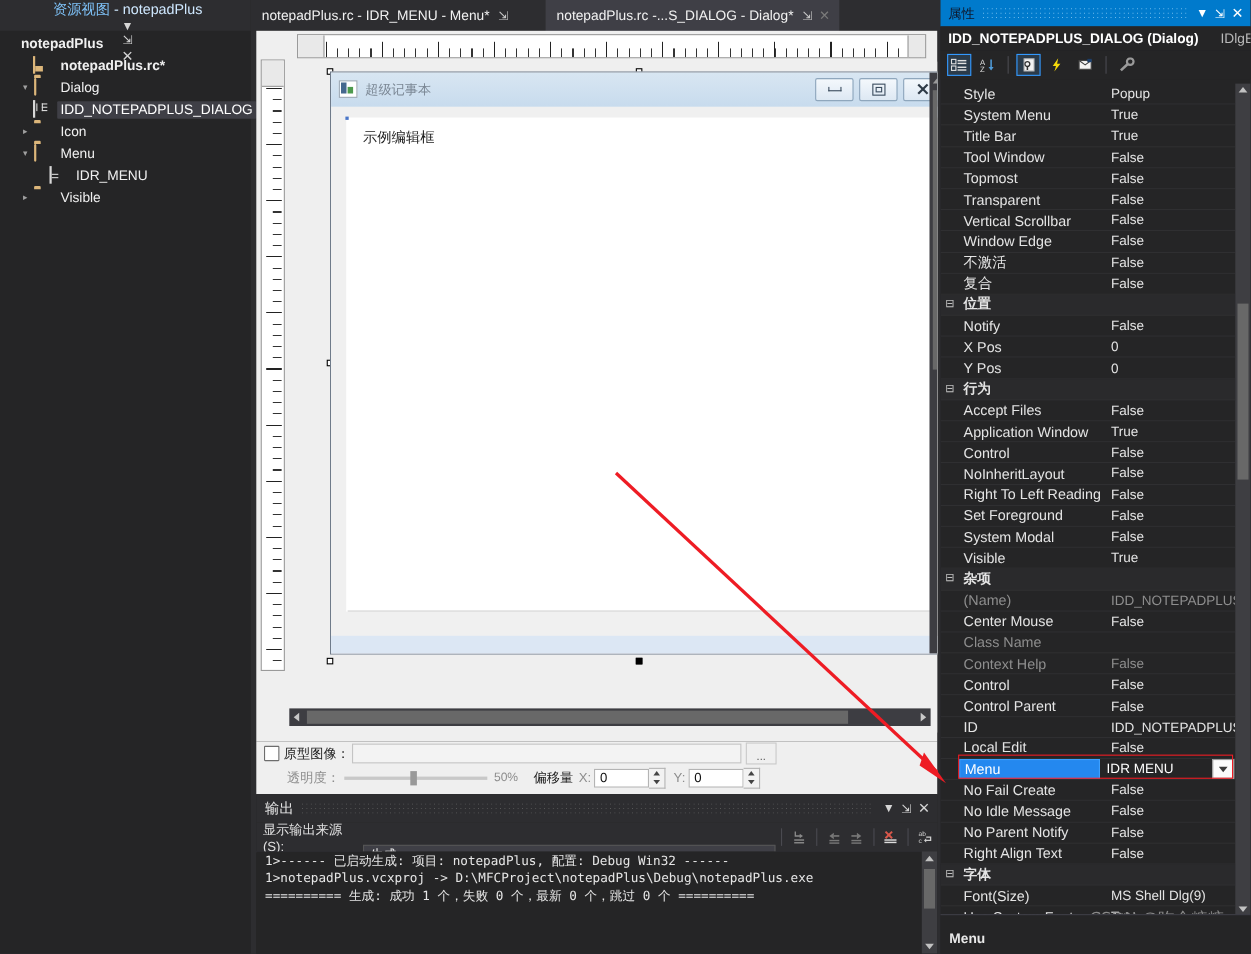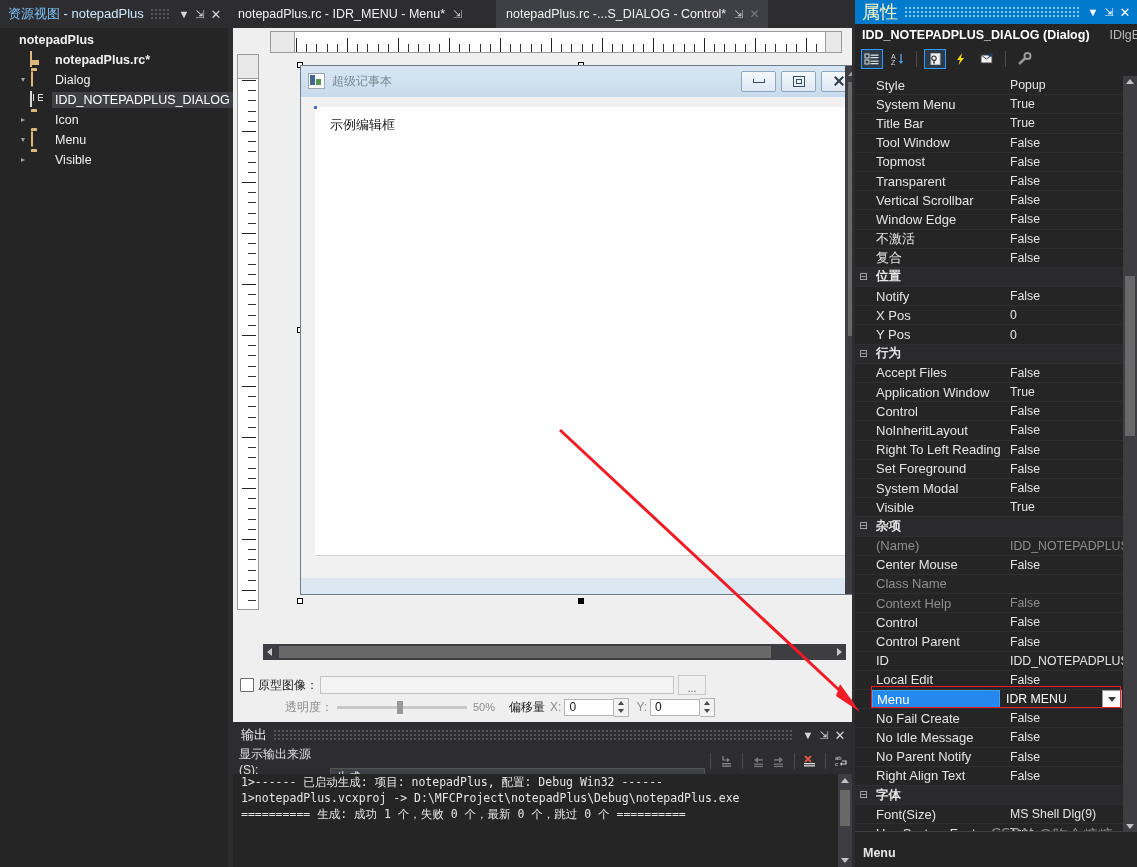--- a/index.html
+++ b/index.html
@@ -7,21 +7,21 @@
     width:1137px;height:867px;overflow:hidden;
     background:#2d2d30;
     font-family:"Liberation Sans","DejaVu Sans",sans-serif;
     font-size:12px;color:#f1f1f1;
     -webkit-font-smoothing:antialiased;
   }
   #root{position:relative;width:1137px;height:867px;}
 
   
   #resview{position:absolute;left:0;top:0;width:228px;height:867px;background:#252526;}
-  .rv-head{height:28px;background:#2d2d30;display:flex;align-items:center;padding:0 4px 0 8px;}
+  .rv-head{height:28px;background:#2d2d30;display:flex;align-items:center;padding:0 4px 0 8px;flex-direction:column;}
   .rv-title{font-size:13px;color:#cfe8ff;white-space:nowrap;}
   .rv-title .accent{color:#7ec1f7;}
   .rv-dots{flex:1;height:12px;margin:0 6px;
     background-image:radial-gradient(circle,#6a6a6a 0.7px,transparent 0.8px);
     background-size:4px 4px;opacity:.75;}
   .rv-btn{width:16px;height:18px;display:flex;align-items:center;justify-content:center;
     color:#d6d6d6;font-size:11px;cursor:default;}
   .rv-btn.big{font-size:13px;}
 
   .tree{padding:2px 0 0 0;font-size:12.5px;}
@@ -142,21 +142,21 @@
     border-top:4px solid transparent;border-bottom:4px solid transparent;border-right:5px solid #c8c8c8;}
   .h-scroll .rarr{position:absolute;right:4px;top:4px;width:0;height:0;
     border-top:4px solid transparent;border-bottom:4px solid transparent;border-left:5px solid #c8c8c8;}
   .h-scroll .thumb{position:absolute;left:16px;top:2px;width:492px;height:12px;background:#686868;}
 
   
   #protobar{position:absolute;left:233px;top:674px;width:619px;height:48px;background:#efefef;}
   .pb-row{display:flex;align-items:center;height:22px;padding-left:7px;}
   .cbx{width:12px;height:12px;border:1px solid #6d6d6d;background:#fff;border-radius:1px;margin-right:4px;}
   .pb-lbl{font-size:12px;color:#1b1b1b;}
-  .pb-lbl.dim{color:#8d8d8d;margin-left:24px;}
+  .pb-lbl.dim{color:#8d8d8d;}
   .pb-input{flex:0 0 352px;height:16px;background:#f3f3f3;border:1px solid #c4c4c4;margin-left:2px;}
   .pb-browse{width:26px;height:18px;margin-left:4px;background:#efefef;border:1px solid #c9c9c9;
     font-size:10px;color:#555;display:flex;align-items:flex-end;justify-content:center;line-height:10px;}
   .slider{width:130px;height:14px;position:relative;margin:0 6px 0 4px;}
   .slider .track{position:absolute;left:0;right:0;top:6px;height:3px;background:#c8c8c8;}
   .slider .knob{position:absolute;left:60px;top:1px;width:6px;height:13px;background:#999;}
   .pct{font-size:11px;color:#8d8d8d;margin-right:14px;}
   .spin-wrap{display:flex;align-items:center;margin-left:3px;}
   .spin-in{width:50px;height:17px;background:#fff;border:1px solid #b4b4b4;font-size:12px;
     color:#111;padding-left:4px;box-sizing:border-box;line-height:15px;}
@@ -189,21 +189,21 @@
   .out-vsb{position:absolute;right:0;top:52px;bottom:0;width:14px;background:#3e3e42;}
   .out-vsb .up{position:absolute;left:3px;top:4px;width:0;height:0;border-left:4px solid transparent;
     border-right:4px solid transparent;border-bottom:5px solid #c2c2c2;}
   .out-vsb .dn{position:absolute;left:3px;bottom:4px;width:0;height:0;border-left:4px solid transparent;
     border-right:4px solid transparent;border-top:5px solid #c2c2c2;}
   .out-vsb .thumb{position:absolute;left:2px;top:16px;width:10px;height:36px;background:#686868;}
 
   
   #props{position:absolute;left:855px;top:0;width:282px;height:867px;background:#252526;}
   .pr-head{height:24px;background:#007acc;display:flex;align-items:center;padding:0 4px 0 7px;}
-  .pr-head .t{font-size:18px;color:#fef9c3;}
+  .pr-head .t{font-size:12px;color:#0f172a;}
   .pr-head .dots{flex:1;height:12px;margin:0 6px;
     background-image:radial-gradient(circle,#8dcdf5 0.7px,transparent 0.8px);background-size:4px 4px;}
   .pr-head .b{width:16px;text-align:center;color:#fff;font-size:11px;}
   .pr-head .b.x{font-size:13px;}
 
   .pr-sub{height:22px;display:flex;align-items:center;padding-left:7px;background:#252526;}
   .pr-sub .n{font-size:12.5px;font-weight:bold;color:#fff;white-space:nowrap;}
   .pr-sub .n2{font-size:12.5px;color:#b8b8b8;margin-left:20px;white-space:nowrap;overflow:hidden;}
 
   .pr-tools{height:26px;display:flex;align-items:center;padding-left:6px;gap:4px;background:#252526;}
@@ -285,35 +285,40 @@
         <div class="tnode" style="padding-left: 16px;">
           <span class="twist">▸</span>
           <span class="ticon"><span class="ic-folder"></span></span>
           <span class="tlabel">Icon</span>
         </div>
         <div class="tnode" style="padding-left: 16px;">
           <span class="twist">▾</span>
           <span class="ticon"><span class="ic-folder-open"></span></span>
           <span class="tlabel">Menu</span>
         </div>
+        <div class="tnode" style="padding-left: 30px;">
+          <span class="twist"></span>
+          <span class="ticon"><span class="ic-menu"></span></span>
+          <span class="tlabel">IDR_MENU</span>
+        </div>
         <div class="tnode" style="padding-left: 16px;">
           <span class="twist">▸</span>
           <span class="ticon"><span class="ic-folder"></span></span>
           <span class="tlabel">Visible</span>
         </div>
       </div>
   </div>
 
   <div id="tabstrip">
     <div class="tab" style="left:0px;">
       <span>notepadPlus.rc - IDR_MENU - Menu*</span>
       <span class="pin">⇲</span>
     </div>
     <div class="tab active" style="left:268px;">
-      <span>notepadPlus.rc -...S_DIALOG - Control*</span>
+      <span>notepadPlus.rc -...S_DIALOG - Dialog*</span>
       <span class="pin">⇲</span>
       <span class="xc">✕</span>
     </div>
     <div class="tab-ov">▼</div>
   </div>
 
   <div id="designer">
 
     <div class="ruler-h">
       <div class="corner"></div>

